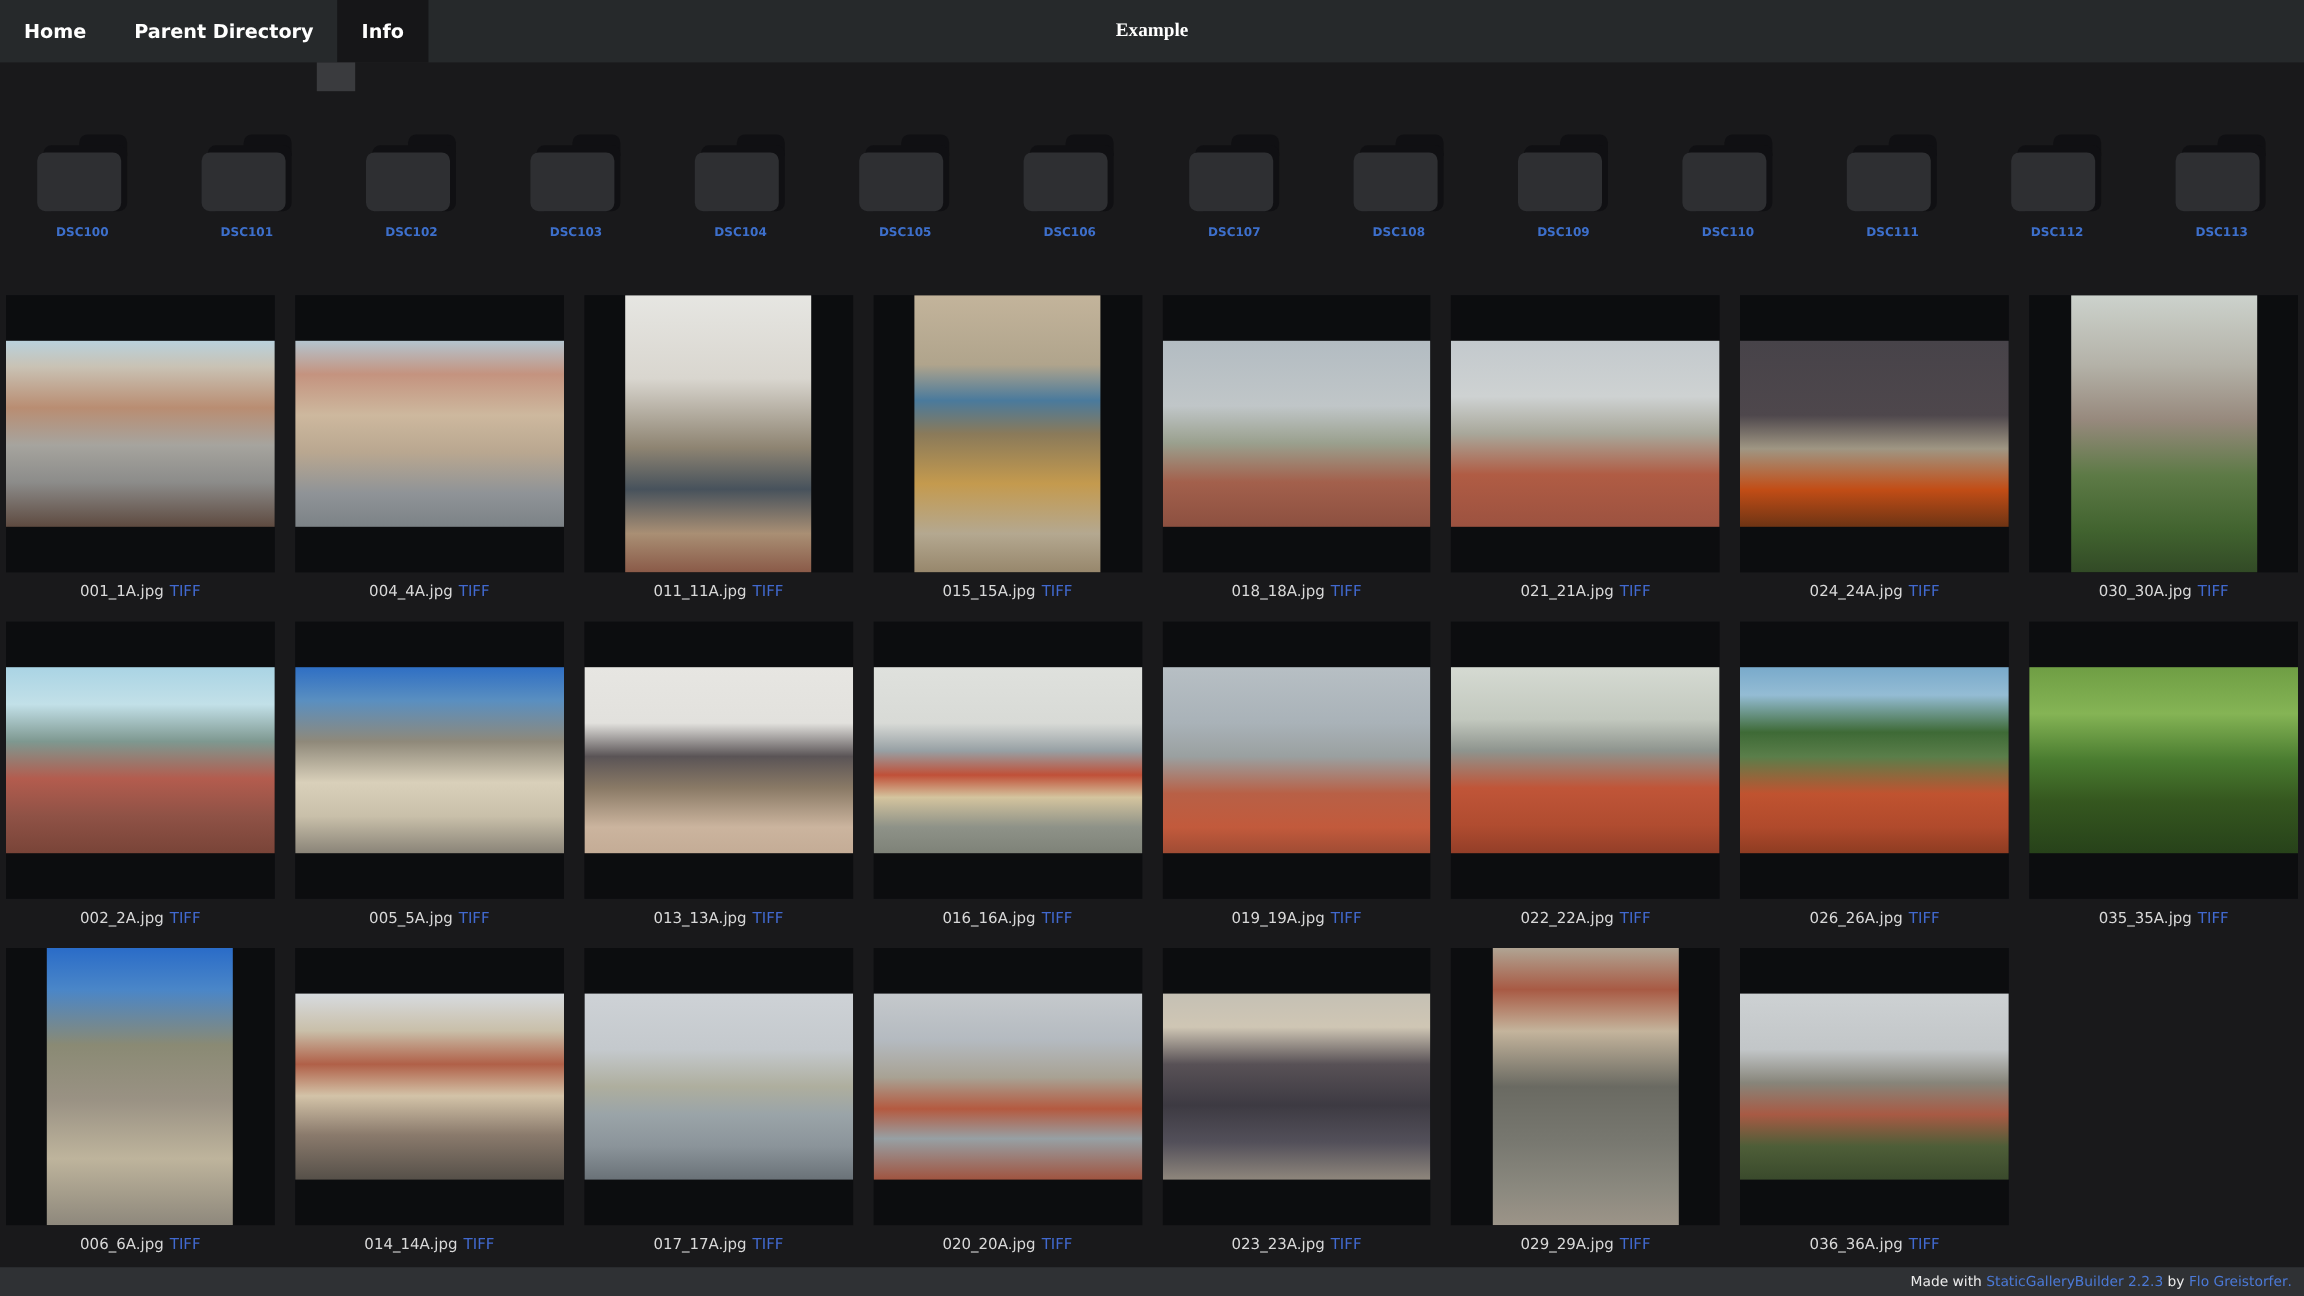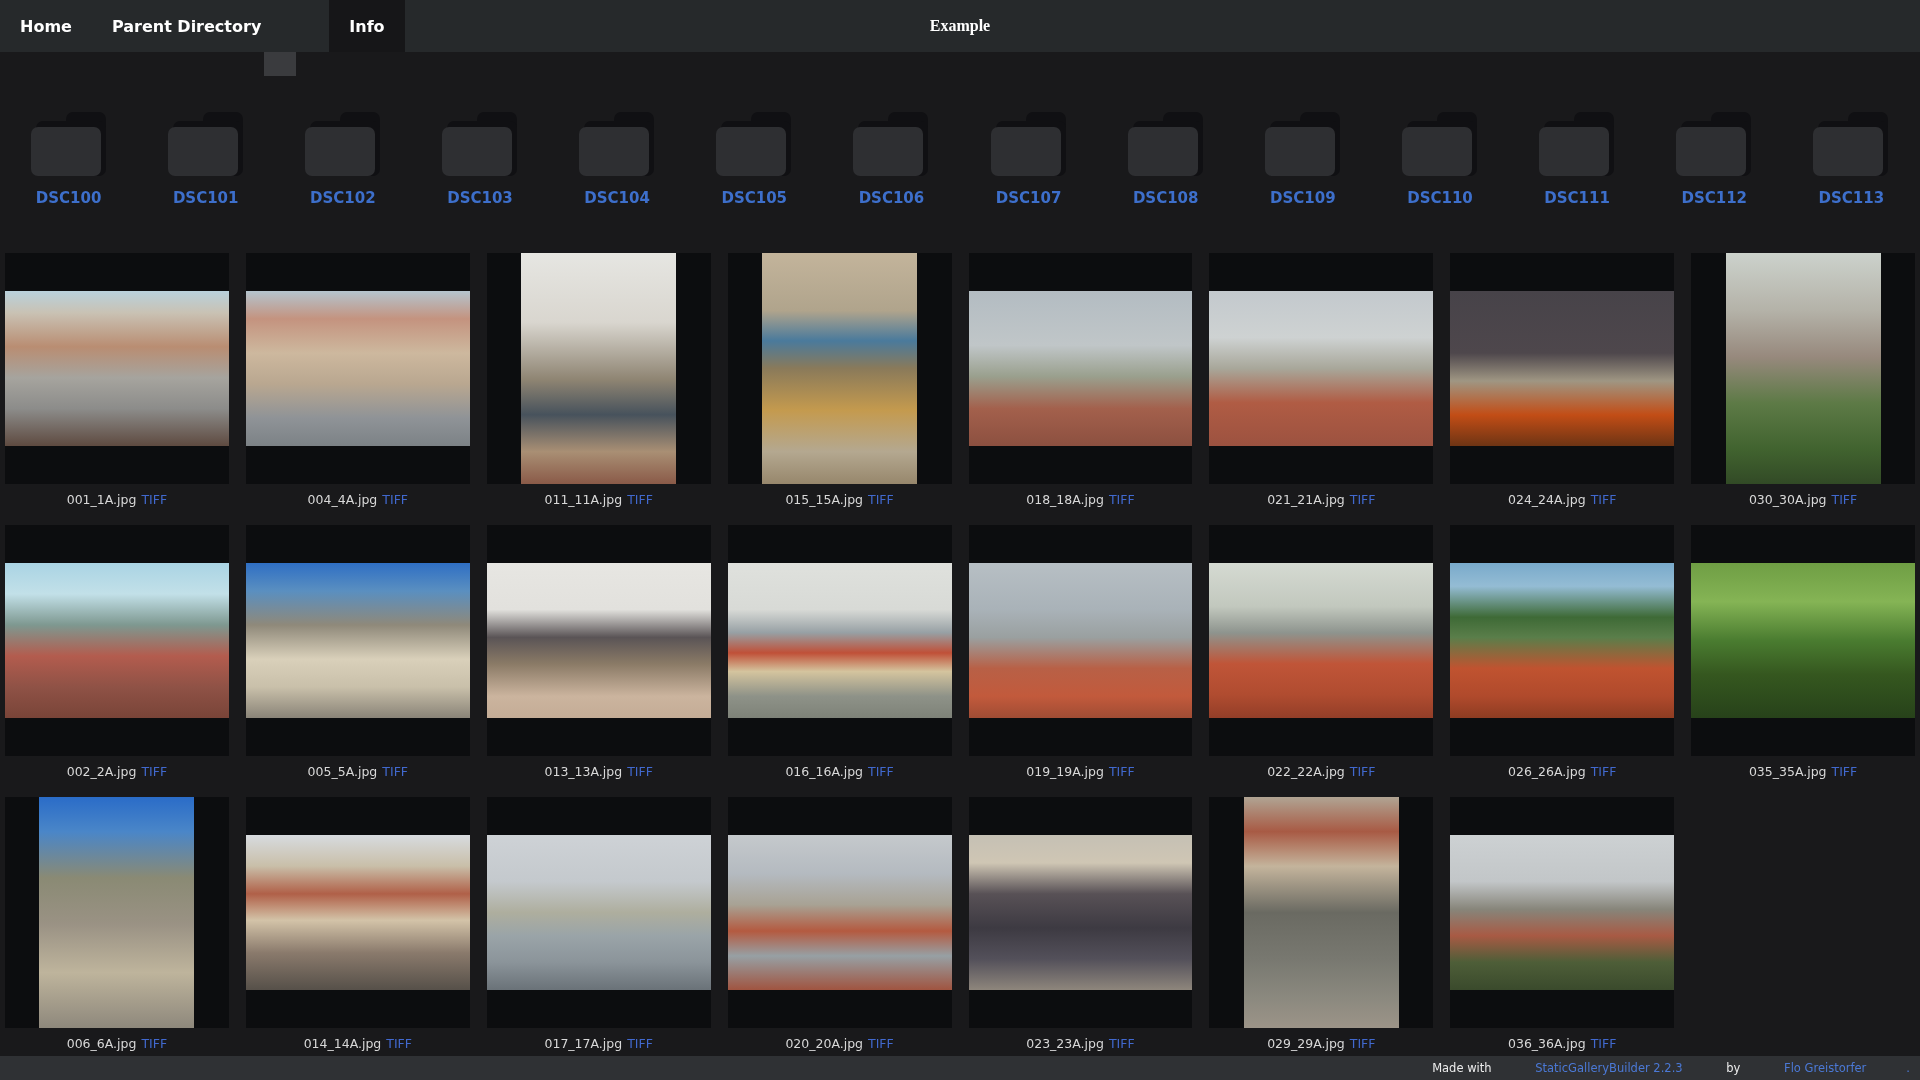--- a/index.html
+++ b/index.html
@@ -13,21 +13,21 @@
   .navbar {
     height:52px; background:#26292b;
     display:flex; align-items:stretch; position:relative; z-index:20;
   }
   .nav-item {
     display:flex; align-items:center; padding:0 20px;
     color:#ffffff; font-weight:bold; font-size:16px; cursor:pointer;
     white-space:nowrap;
     justify-content:flex-end;
   }
-  .nav-item.active { background:#161618;margin-left:48px; }
+  .nav-item.active { background:#161618; }
   .nav-title {
     position:absolute; left:0; right:0; top:0; height:52px;
     display:flex; align-items:center; justify-content:center;
     color:#ffffff; font-weight:bold; font-size:16px; pointer-events:none;font-family:Liberation Serif, serif;
   }
   
   .info-tooltip {
     position:absolute; top:52px; left:264px; z-index:30;
     background:#3a3b3e; color:#ece6d8;
     padding:11px 18px 13px 14px;
@@ -47,21 +47,21 @@
     background:#101013; border-radius:7px 7px 0 0;
   }
   .folder-back {
     position:absolute; top:9px; right:1px; width:70px; height:55px;
     background:#101013; border-radius:7px;
   }
   .folder-front {
     position:absolute; left:0; top:15px; width:70px; height:49px;
     background:#2e2f32; border-radius:7px;
   }
-  .folder-name { color:#3d6fcb; font-weight:bold; font-size:15px; }
+  .folder-name { color:#3d6fcb; font-weight:bold; font-size:10px; }
   
   .gallery {
     margin-top:46px; padding:0 5px;
     display:grid; grid-template-columns:repeat(8,1fr);
     column-gap:9px; row-gap:18px;gap:17px;
   }
   .photo-item { display:flex; flex-direction:column; }
   .cell {
     height:231px; background:#0c0d0f;
     display:flex; align-items:center; justify-content:center;
@@ -74,21 +74,21 @@
     margin-top:8px; height:16px; text-align:center;
     font-size:12.5px; line-height:16px; white-space:nowrap;
   }
   .filename { color:#d8d8d8; }
   .tiff-link { color:#4169cf; margin-left:5px; cursor:pointer; text-decoration:none; }
   
   .footer {
     position:absolute; left:0; right:0; bottom:0; height:24px;
     background:#2f3134; z-index:25;
     display:flex; align-items:center; justify-content:flex-end;
-    padding-right:10px; font-size:11.5px; color:#ececec;gap:40px;
+    padding-right:10px; font-size:11.5px; color:#ececec;
   }
   .footer span { white-space:pre; }
   .footer-link { color:#4b79d6; cursor:pointer; text-decoration:none; white-space:pre; }
 </style>
 </head>
 <body>
 
 <div class="navbar">
   <div style="display:flex;align-items:stretch;">
 

